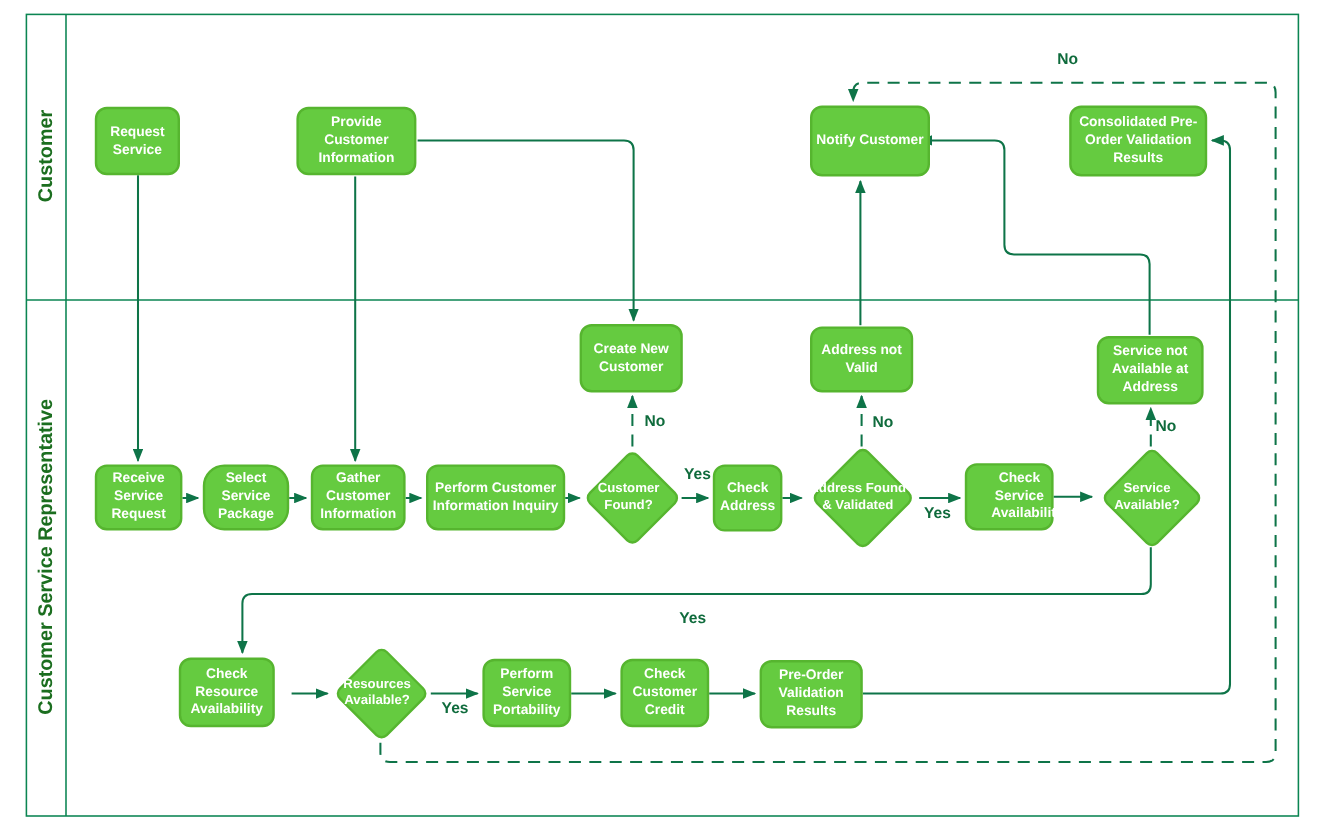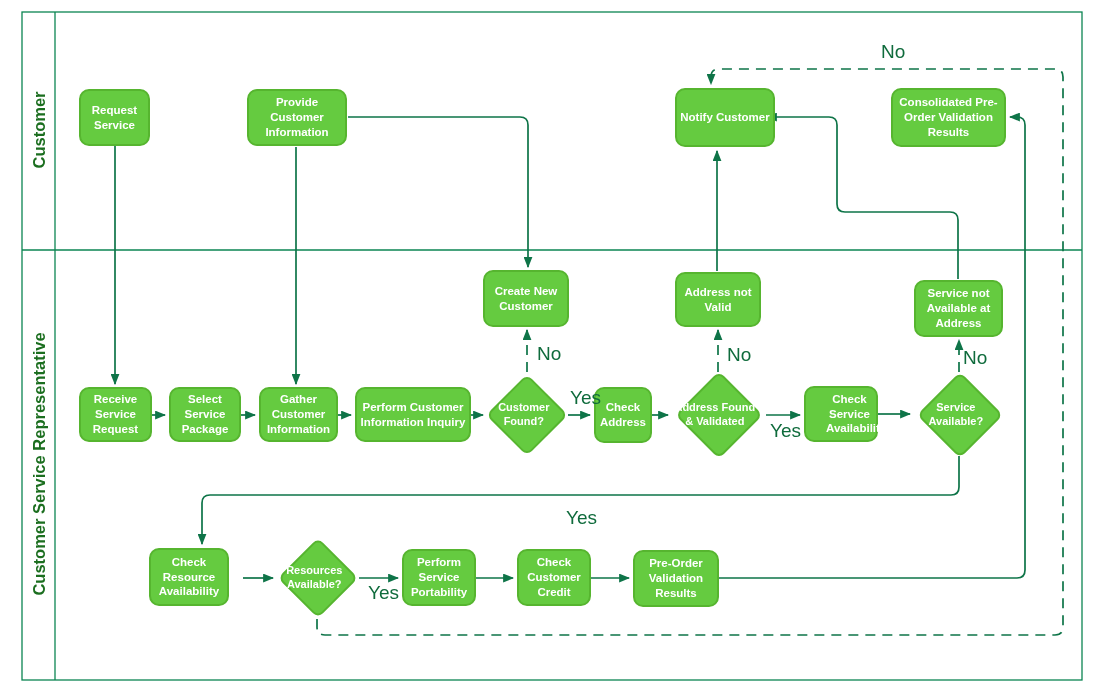--- a/index.html
+++ b/index.html
@@ -22,21 +22,21 @@
   .diamond{
     position:absolute;left:50%;top:50%;transform:translate(-50%,-50%) rotate(45deg);
     background:#65cb40;border:2px solid #56b52f;border-radius:7px;box-sizing:border-box;
   }
   .dlabel{
     position:relative;z-index:2;color:#ffffff;font-weight:bold;font-size:11px;
     line-height:1.25;text-align:center;width:92%;
   }
   
   .edge-label{
-    position:absolute;color:#0f6b3c;font-weight:normal;font-size:19px;line-height:1;
+    position:absolute;color:#0f6b3c;font-weight:bold;font-size:13px;line-height:1;
     white-space:nowrap;
   }
   
   .lane-label{
     position:absolute;color:#1b6e1f;font-weight:bold;font-size:16.5px;white-space:nowrap;
     transform:translate(-50%,-50%) rotate(-90deg);
   }
 </style>
 </head>
 <body>
@@ -108,21 +108,21 @@
   <div class="node" style="left:675px;top:272px;width:86px;height:55px;">
     <span class="nlabel">Address not Valid</span>
   </div>
   <div class="node" style="left:79px;top:387px;width:73px;height:55px;">
     <span class="nlabel">Receive Service Request</span>
   </div>
 
   <div class="node" style="left:914px;top:280px;width:89px;height:57px;">
     <span class="nlabel">Service not Available at Address</span>
   </div>
-  <div class="node" style="left:169px;top:387px;width:72px;height:55px;">
+  <div class="node" style="left:169px;top:387px;width:72px;height:55px;border-radius:18px;">
     <span class="nlabel">Select Service Package</span>
   </div>
   <div class="node" style="left:259px;top:387px;width:79px;height:55px;">
     <span class="nlabel">Gather Customer Information</span>
   </div>
   <div class="node" style="left:355px;top:387px;width:116px;height:55px;">
     <span class="nlabel">Perform Customer Information Inquiry</span>
   </div>
 
   <div class="diamond-wrap" style="left:487px;top:373px;width:80px;height:84px;">

